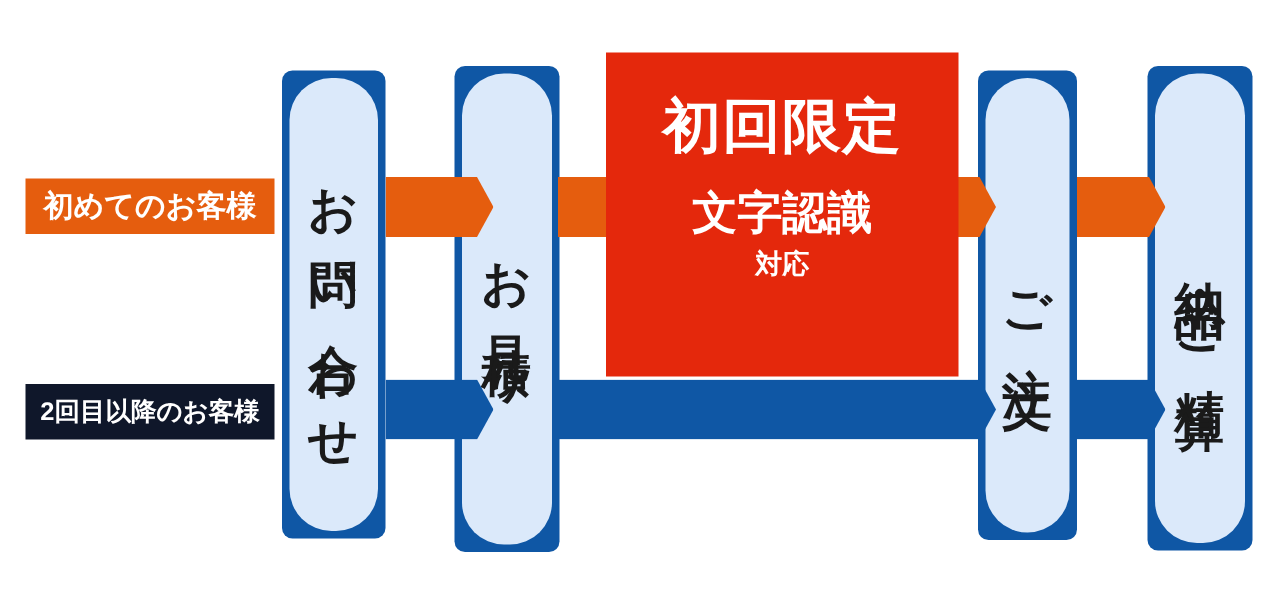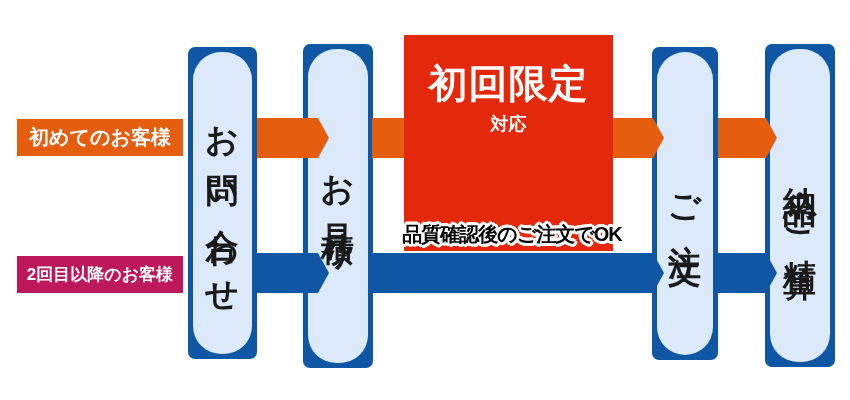--- a/index.html
+++ b/index.html
@@ -7,21 +7,21 @@
     position:relative;width:850px;height:400px;background:#ffffff;
     font-family:"Liberation Sans",sans-serif;overflow:hidden;
   }
   
   .cust-label{
     position:absolute;left:17px;width:166px;height:37px;
     display:flex;align-items:center;justify-content:center;
     color:#fff;font-weight:700;
   }
   #label-first{top:119px;background:#e55d0e;font-size:20px;}
-  #label-repeat{top:256px;background:#be185d;font-size:17px;}
+  #label-repeat{top:256px;background:#0f172a;font-size:17px;}
 
   
   .band{position:absolute;height:40px;z-index:5;}
   .band.orange{background:#e55d0e;top:118px;}
   .band.blue{background:#0f57a5;top:253px;}
   .tip{clip-path:polygon(0 0,calc(100% - 11px) 0,100% 50%,calc(100% - 11px) 100%,0 100%);}
   #ob1{left:257px;width:72px;}
   #ob2{left:372px;width:33px;}
   #ob3{left:613px;width:51px;}
   #ob4{left:718px;width:59px;}
@@ -40,21 +40,21 @@
     font-size:33px;font-weight:600;color:#1a1a1a;letter-spacing:0.26em;
     line-height:1;white-space:nowrap;
   }
   #pill-inquiry{left:188px;top:47px;width:69px;height:312px;}
   #pill-quote{left:303px;top:44px;width:70px;height:324px;}
   #pill-order{left:652px;top:47px;width:66px;height:313px;}
   #pill-delivery{left:765px;top:44px;width:70px;height:323px;}
 
   
   #promo{
-    position:absolute;left:404px;top:35px;width:209px;height:216px;
+    position:absolute;left:404px;top:35px;width:235px;height:216px;
     background:#e4280c;z-index:6;color:#fff;text-align:center;
   }
   #promo .l1{font-size:39px;font-weight:800;letter-spacing:1px;margin-top:22px;}
   #promo .l2{font-size:25px;font-weight:600;margin-top:17px;letter-spacing:0;}
   #promo .l3{font-size:30px;font-weight:800;margin-top:11px;}
   #promo .l4{font-size:18px;font-weight:600;margin-top:1px;}
   #promo-note{
     position:absolute;left:401px;top:221px;width:222px;z-index:7;
     text-align:center;font-size:20px;font-weight:800;color:#000;
     letter-spacing:-1px;white-space:nowrap;
@@ -97,17 +97,17 @@
     </div>
   </div>
   <div class="pill" id="pill-delivery">
     <div class="inner">
       <span class="vtext">納品・ご精算</span>
     </div>
   </div>
 
   <div id="promo">
     <div class="l1">初回限定</div>
+    <div class="l3">文字認識</div>
     <div class="l4">対応</div>
   </div>
-  <div id="promo-note">品質確認後のご注文でOK</div>
 
 </div>
 
 </body></html>

